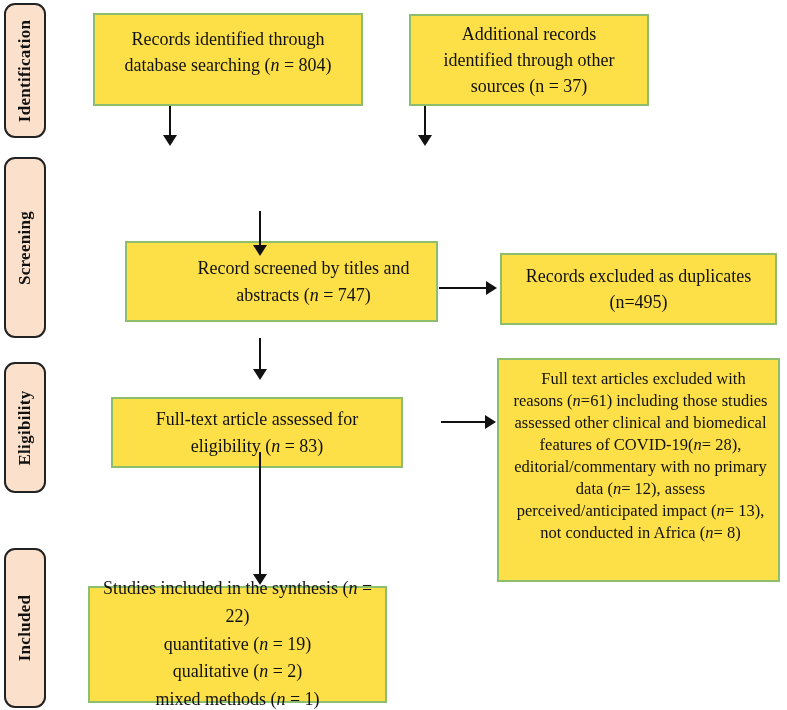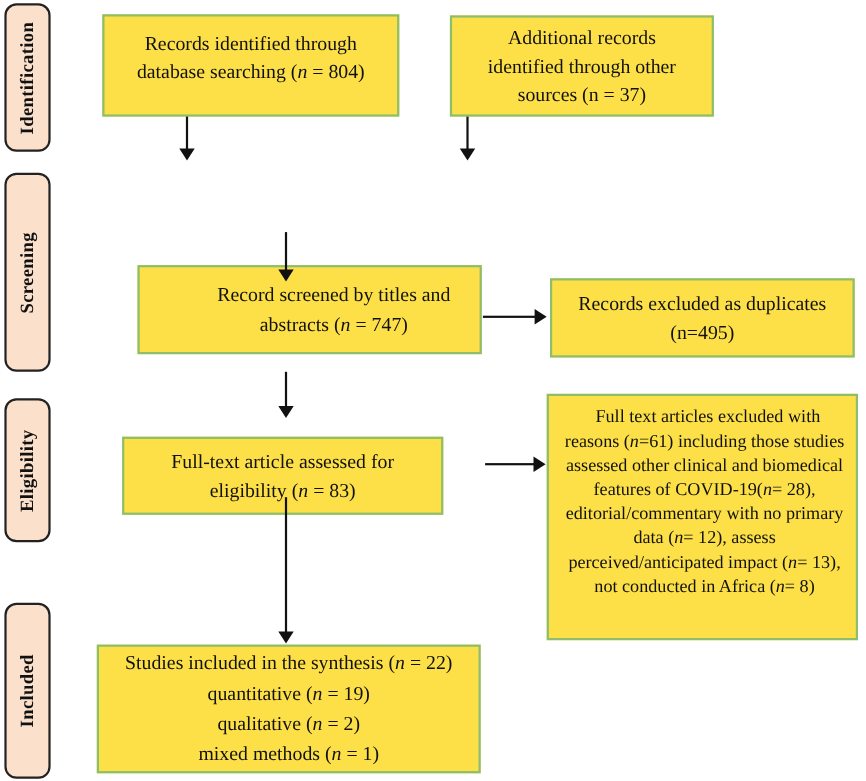--- a/index.html
+++ b/index.html
@@ -61,21 +61,21 @@
     padding: 8px 8px 8px 12px;
   }
   .box.para .txt { text-indent: 6px; }
   #box-identified          { left: 93px;  top: 13px;  width: 270px; height: 93px; }
   #box-additional-sources  { left: 409px; top: 14px;  width: 240px; height: 92px; }
   #box-after-duplicates    { left: 124px; top: 145px; width: 317px; height: 66px; }
   #box-screened            { left: 125px; top: 241px; width: 313px; height: 81px; padding-left: 48px; }
   #box-excluded-duplicates { left: 500px; top: 253px; width: 277px; height: 72px; }
   #box-fulltext-assessed   { left: 111px; top: 381px; width: 292px; height: 71px; margin-top: 16px; }
   #box-fulltext-excluded   { left: 497px; top: 358px; width: 283px; height: 224px; }
-  #box-included-synthesis  { left: 88px;  top: 586px; width: 349px; height: 117px; line-height: 1.55; }
+  #box-included-synthesis  { left: 88px;  top: 586px; width: 299px; height: 117px; line-height: 1.55; }
 
   
   .varrow { position: absolute; width: 2px; background: #111111; }
   .varrow::after {
     content: ""; position: absolute; left: -6px; bottom: -10px;
     width: 0; height: 0;
     border-left: 7px solid transparent;
     border-right: 7px solid transparent;
     border-top: 11px solid #111111;
   }

